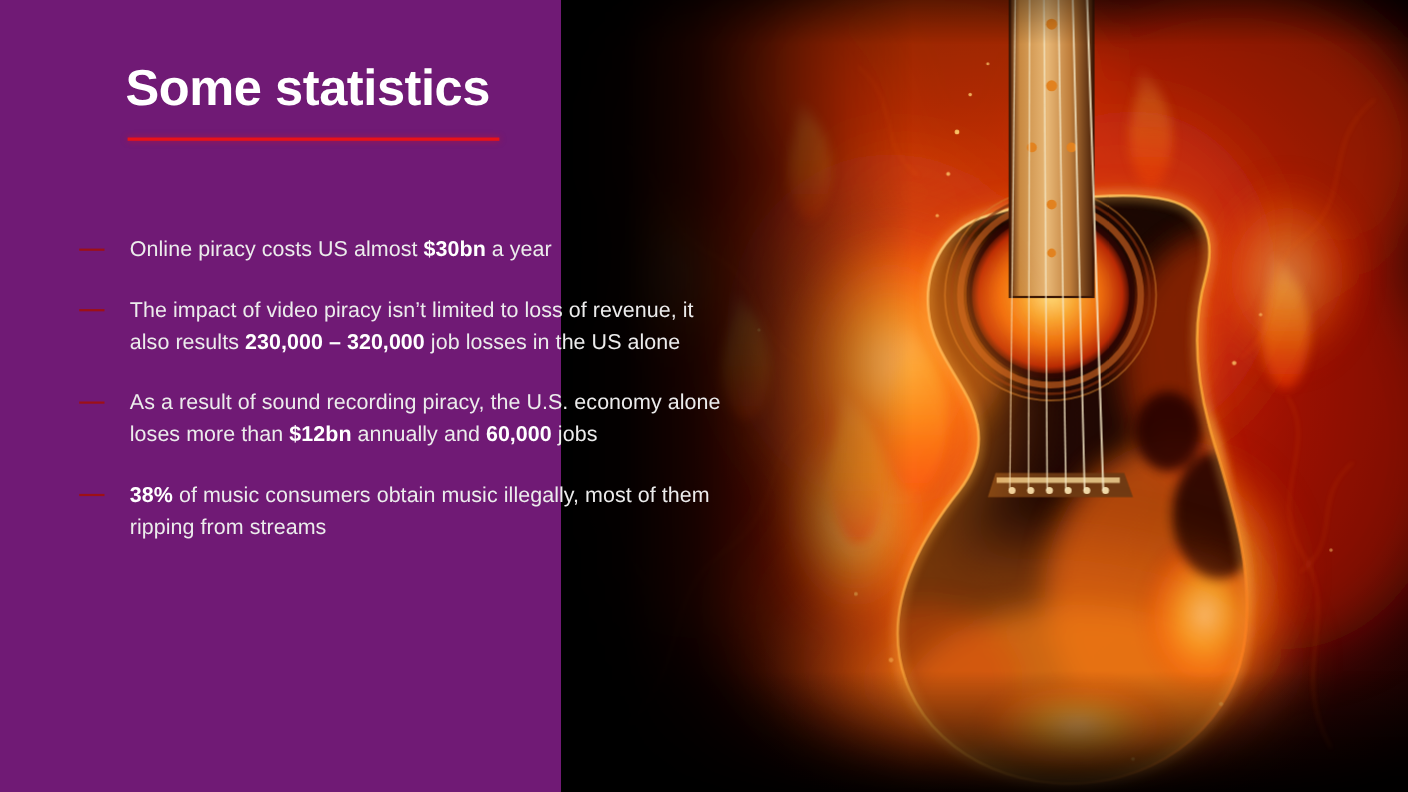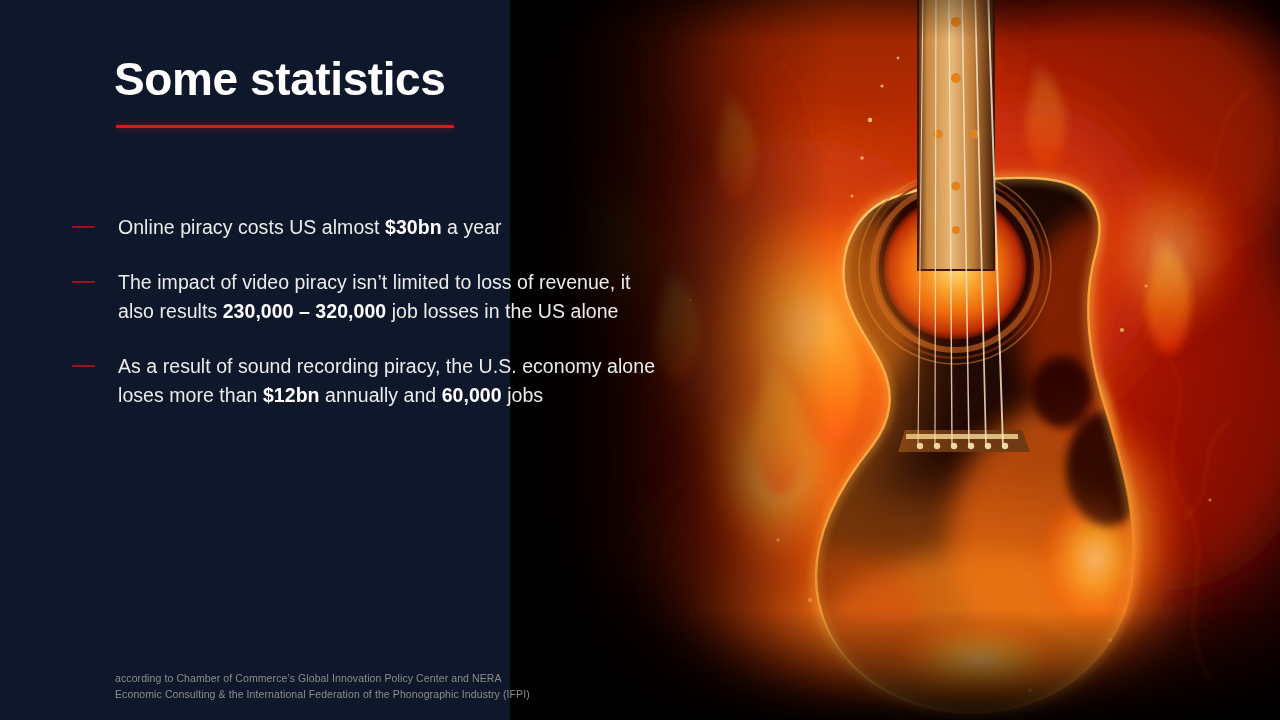--- a/index.html
+++ b/index.html
@@ -4,21 +4,21 @@
 <style>
   html, body {
     margin: 0;
     padding: 0;
     background: #000;
   }
   #slide {
     position: relative;
     width: 1280px;
     height: 720px;
-    background: #0f172a;
+    background: #701a75;
     overflow: hidden;
     font-family: "Liberation Sans", sans-serif;
   }
 
   
   #artwork {
     position: absolute;
     top: 0;
     left: 510px;
     width: 770px;
@@ -423,22 +423,22 @@
       <div class="bullet">
         <span class="dash"></span>
         <span class="btext">The impact of video piracy isn’t limited to loss of revenue, it also results <b>230,000 – 320,000</b> job losses in the US alone</span>
       </div>
 
       <div class="bullet">
         <span class="dash"></span>
         <span class="btext">As a result of sound recording piracy, the U.S. economy alone loses more than <b>$12bn</b> annually and <b>60,000</b> jobs</span>
       </div>
 
+      <div class="bullet">
+        <span class="dash"></span>
+        <span class="btext"><b>38%</b> of music consumers obtain music illegally, most of them ripping from streams</span>
+      </div>
 
     </div>
 
-    <div id="footnote">
-      <div>according to Chamber of Commerce’s Global Innovation Policy Center and NERA</div>
-      <div>Economic Consulting &amp; the International Federation of the Phonographic Industry (IFPI)</div>
-    </div>
 
   </div>
 </div>
 
 </body></html>

